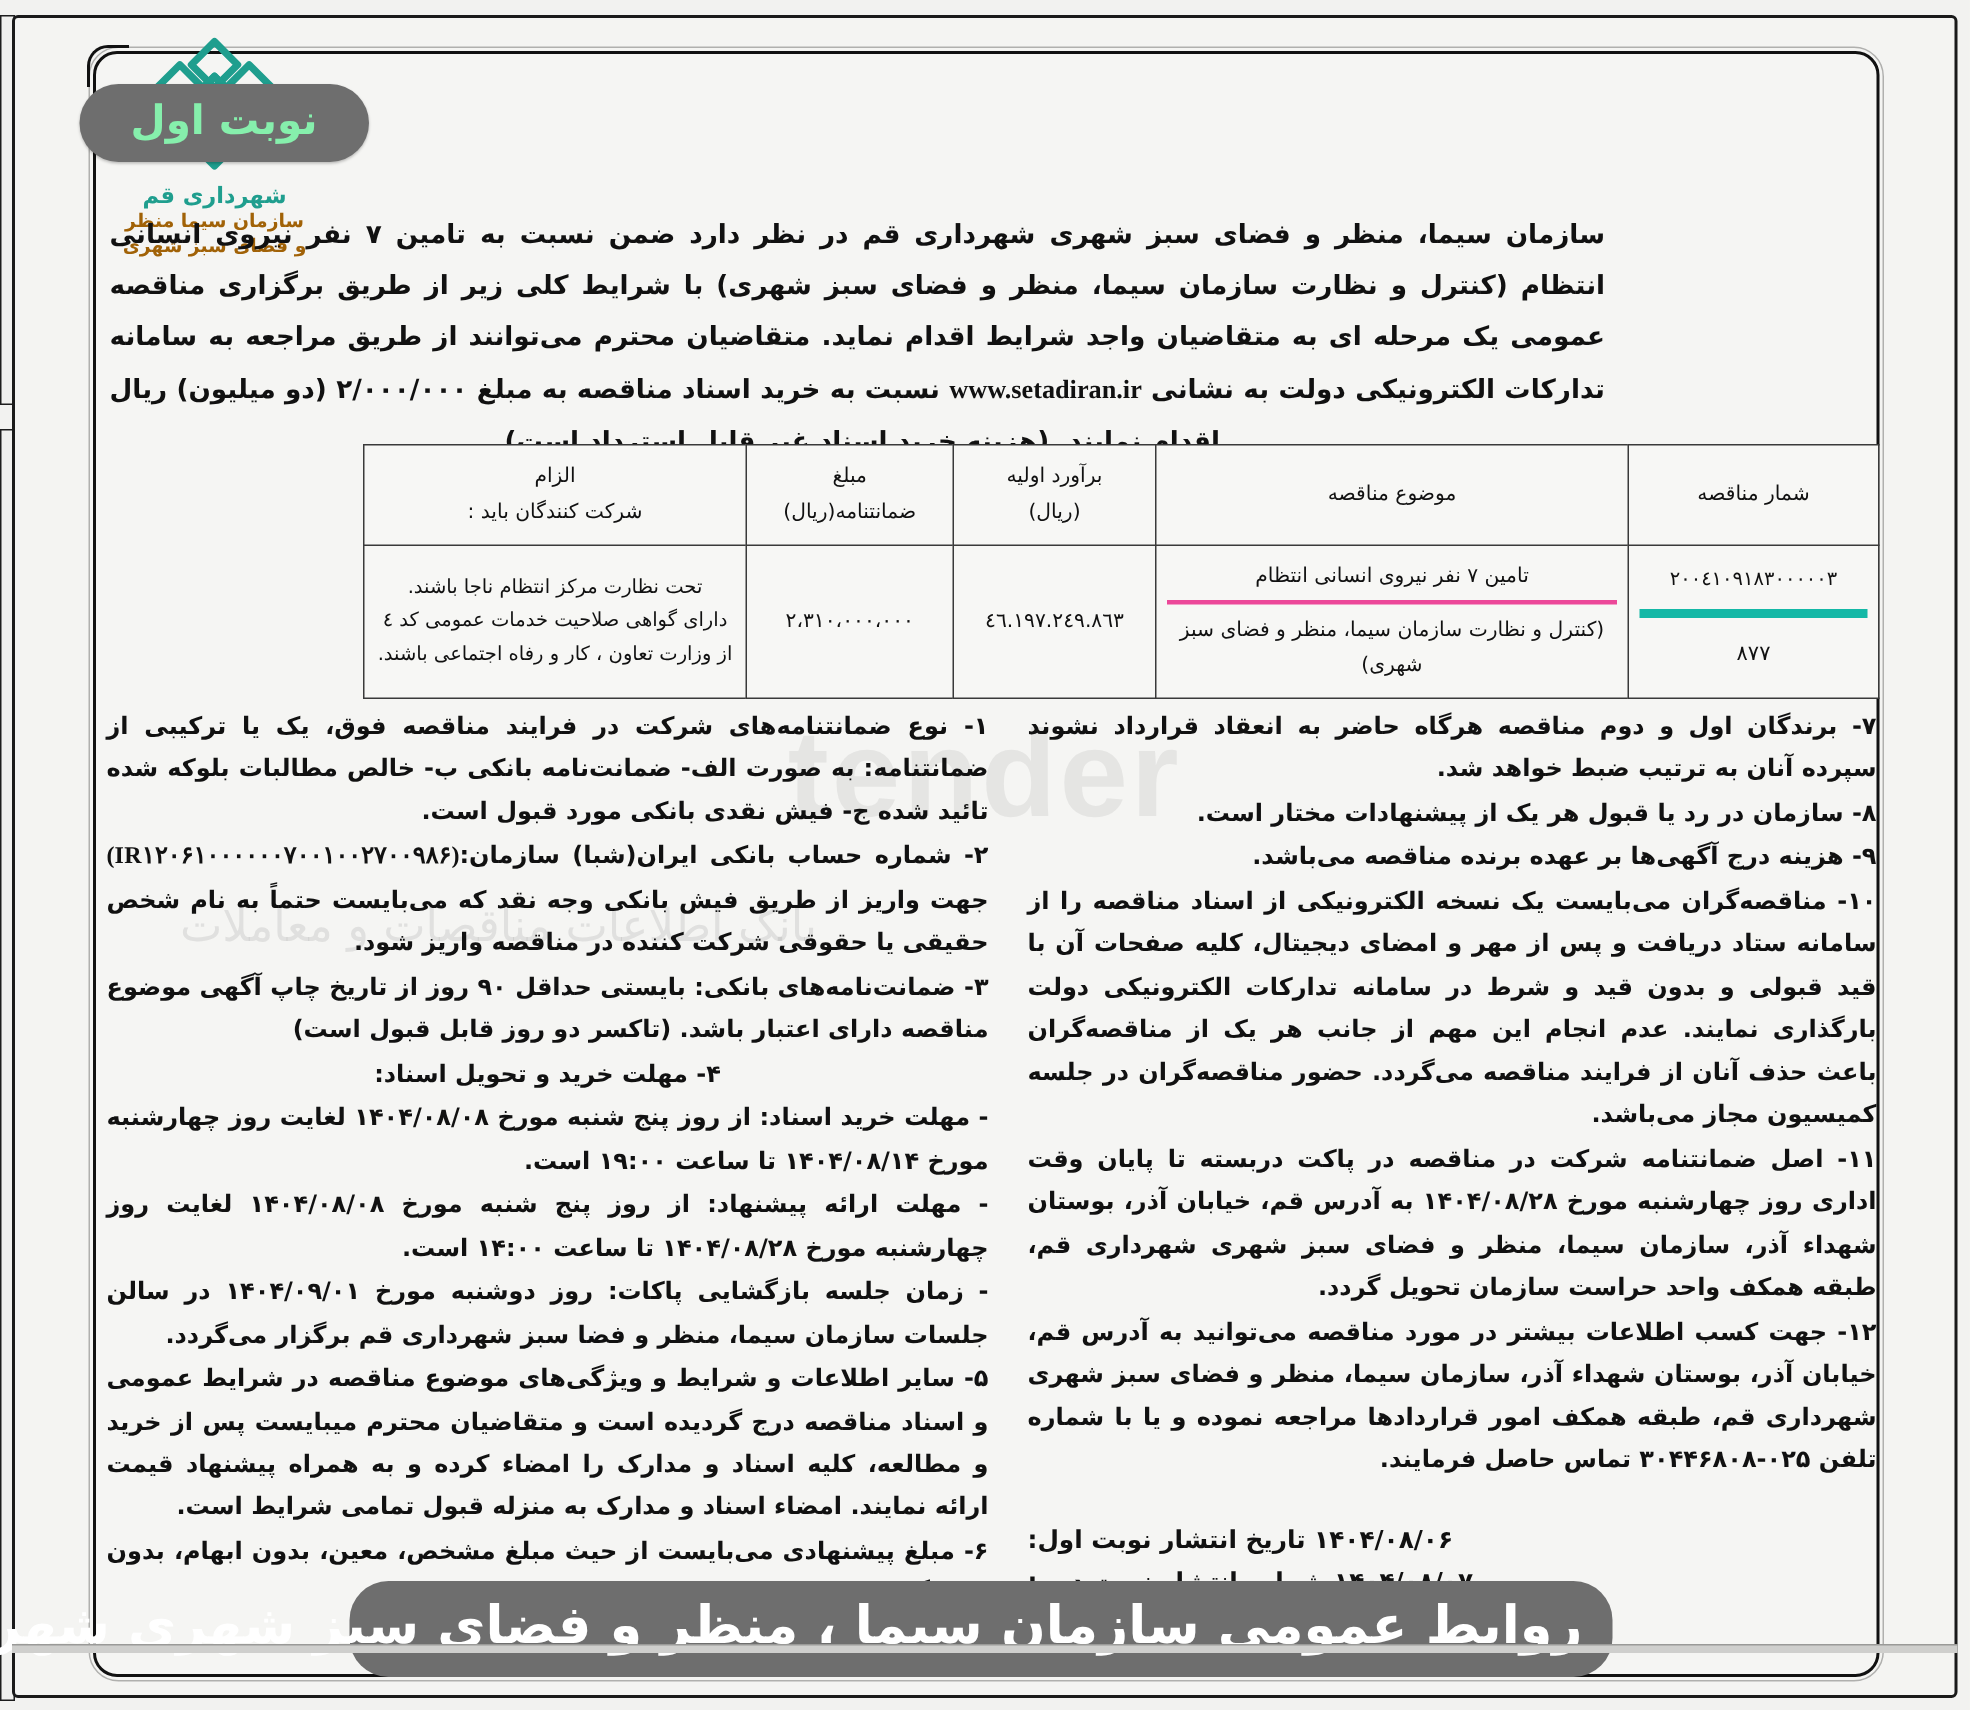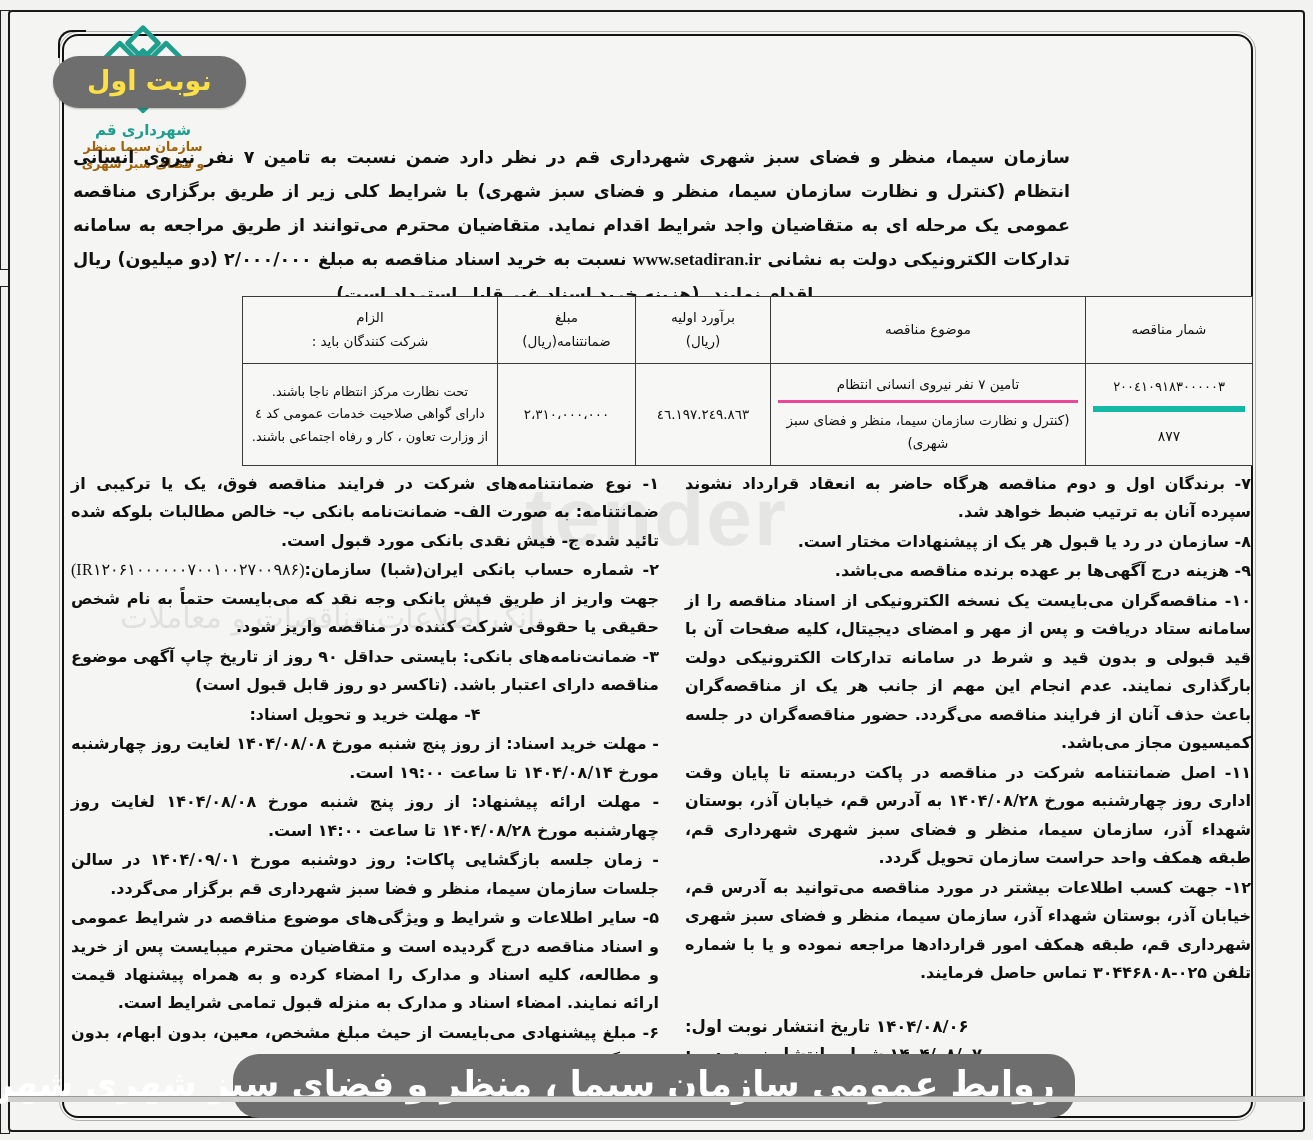--- a/index.html
+++ b/index.html
@@ -97,21 +97,21 @@
   .title{
     position:absolute;right:500px;top:34px;
     font-size:46px;font-weight:bold;color:#111;
     letter-spacing:-1px;white-space:nowrap;
     font-family:"DejaVu Sans",sans-serif;
   }
 
   
   .round-badge{
     position:absolute;left:53px;top:56px;
-    background:#6e6e6e;color:#fde047;
+    background:#6e6e6e;color:#86efac;
     padding:9px 34px 12px 34px;
     border-radius:26px;
     font-size:27px;font-weight:bold;
     box-shadow:0 1px 2px rgba(0,0,0,.25);
     white-space:nowrap;
   }
 
   
   .intro{
     position:absolute;right:243px;left:73px;top:140px;
@@ -156,21 +156,21 @@
     display:flex;gap:26px;
   }
   .col{
     flex:1 1 0;
     font-size:16px;line-height:1.78;color:#111;
     text-align:justify;
     font-weight:600;
   }
   .col p{margin:0 0 1px 0;}
   .col .lbl{font-weight:bold;}
-  .col .iban{font-family:"Liberation Serif",serif;font-weight:normal;letter-spacing:.3px;}
+  .col .iban{font-family:"Liberation Serif",serif;font-weight:bold;letter-spacing:.3px;}
   .col-right{width:588px;flex:0 0 588px;}
   .col-left{width:566px;flex:0 0 566px;}
   .pubdates{
     margin-top:26px;text-align:left;direction:rtl;
     font-size:16.5px;line-height:1.65;font-weight:bold;
   }
   .pubdates span.v{font-weight:bold;}
 
   
   .footer-bar{

